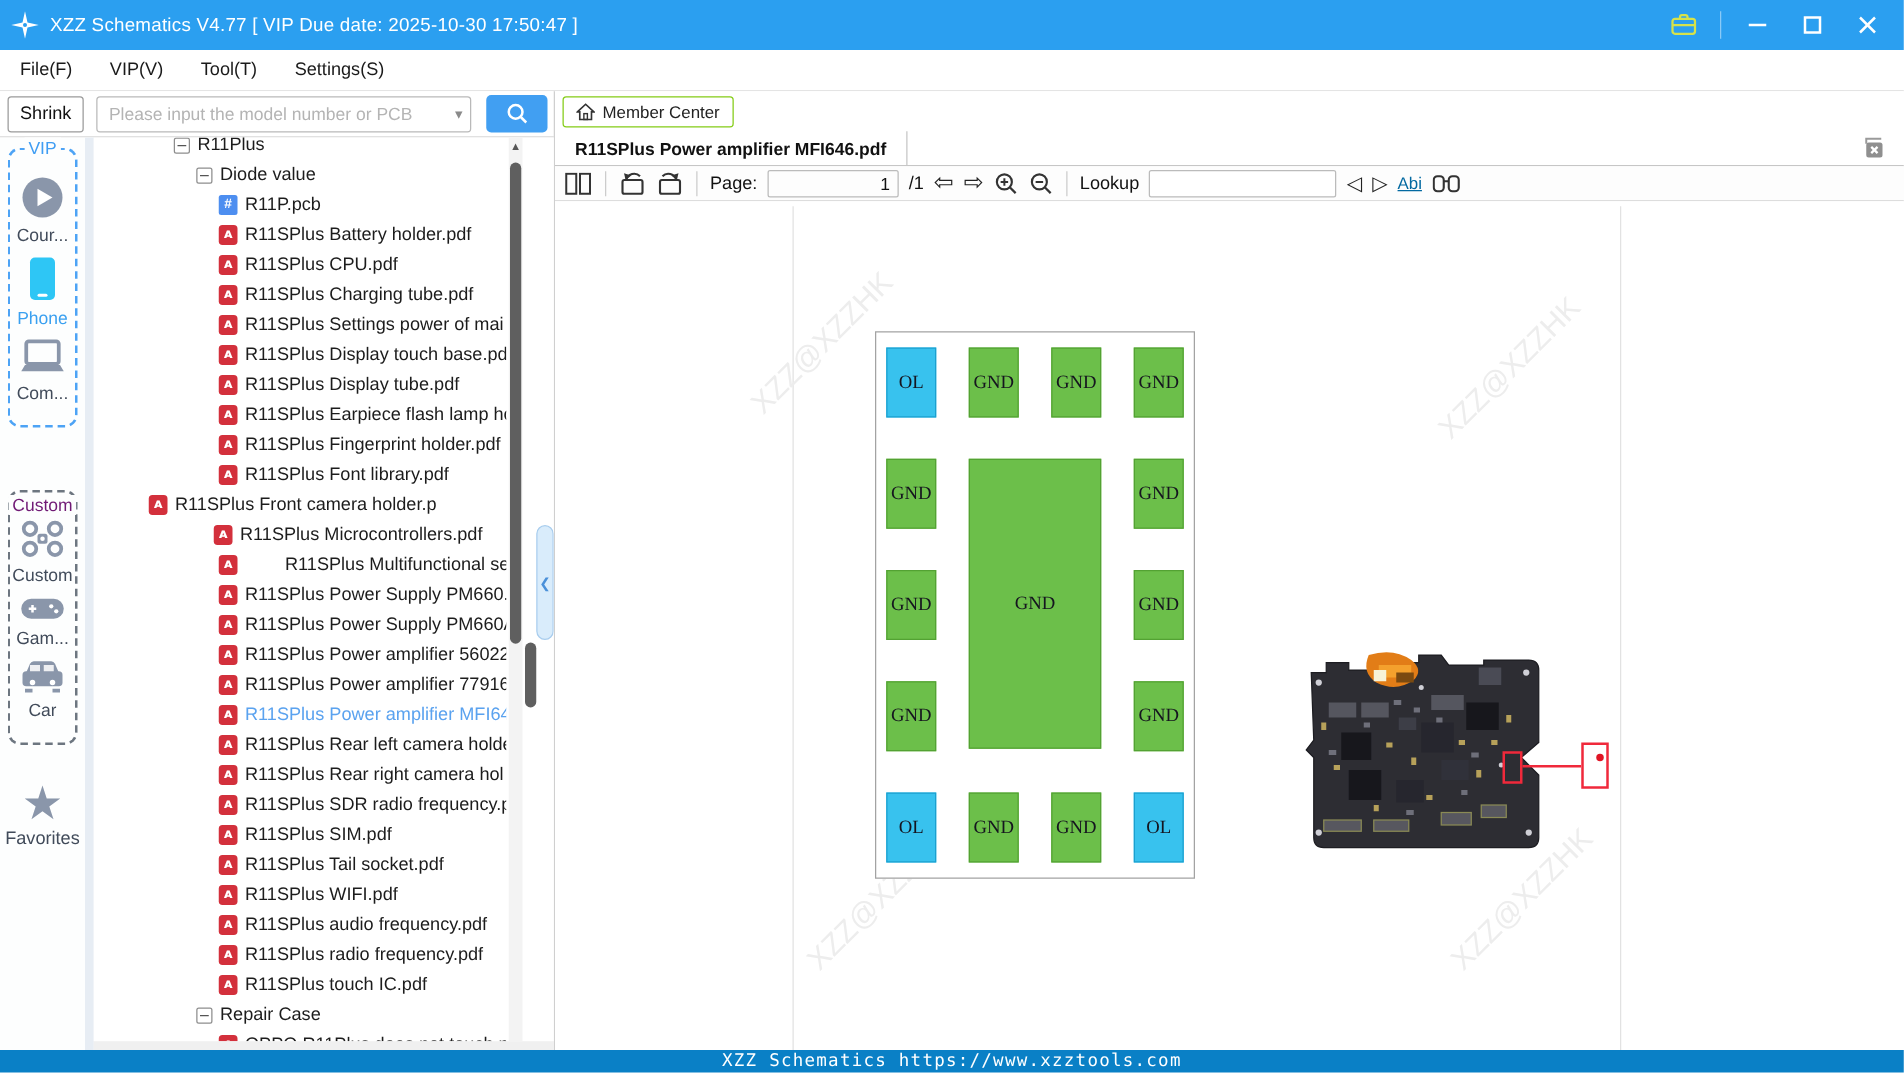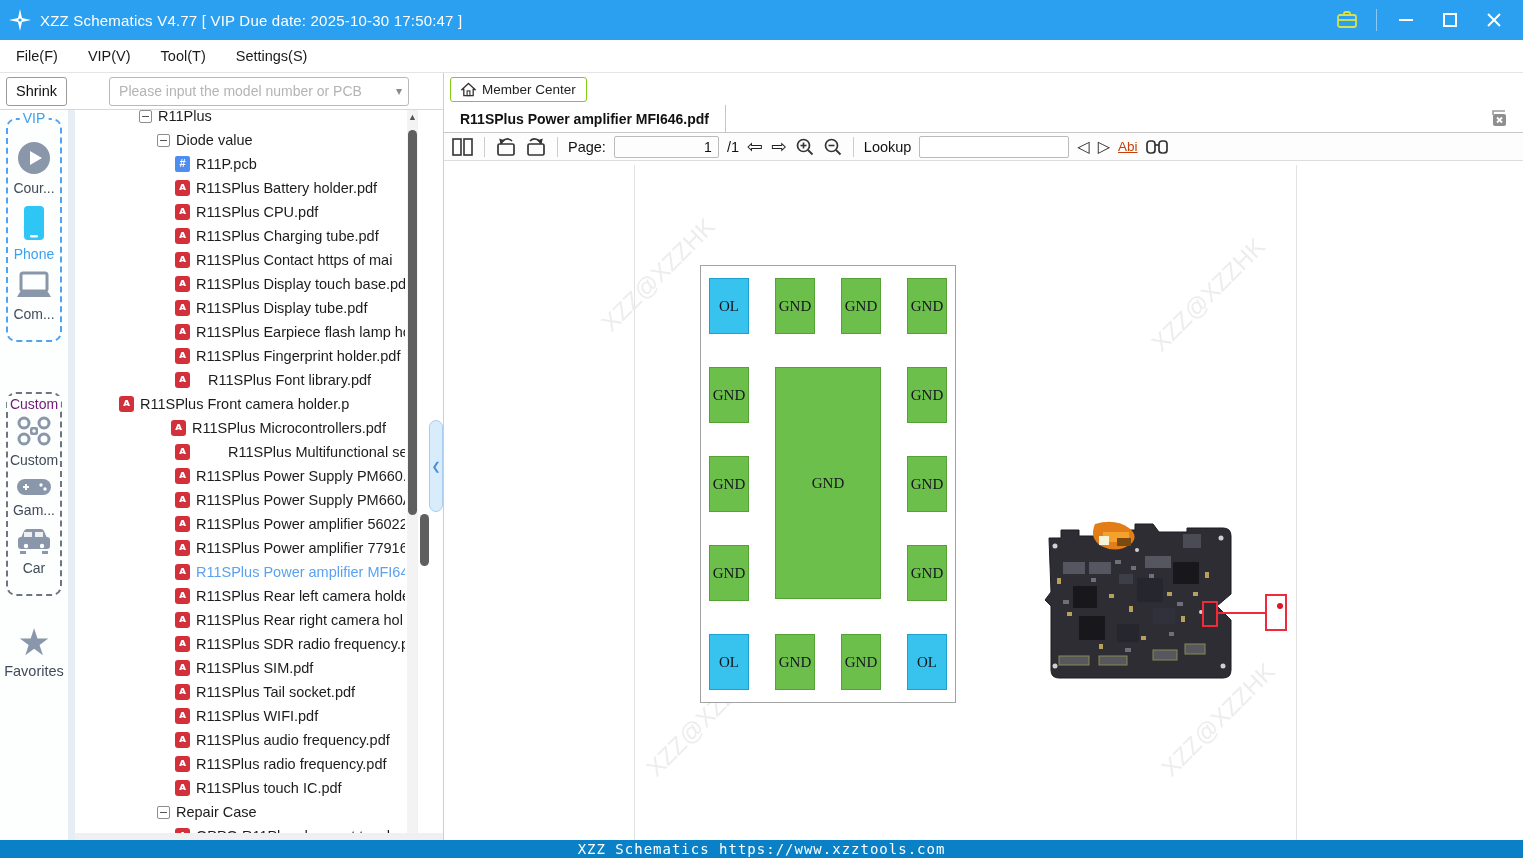--- a/index.html
+++ b/index.html
@@ -11,21 +11,21 @@
   .title-text { font-size:15px; letter-spacing:.2px; }
   .title-controls { margin-left:auto; display:flex; align-items:center; gap:14px; padding-right:14px; }
   .tc-btn { width:30px; height:26px; display:flex; align-items:center; justify-content:center; cursor:pointer; }
   .tc-sep { width:1px; height:22px; background:rgba(255,255,255,.45); }
 
   
   .menubar { position:absolute; left:0; top:40px; width:1523px; height:33px; background:#fff; border-bottom:1px solid #e4e4e4; display:flex; align-items:center; padding-left:16px; gap:30px; }
   .menu-item { font-size:14.5px; color:#1a1a1a; cursor:pointer; }
 
   
-  .searchrow { position:absolute; left:0; top:73px; width:443px; height:37px; background:#fff; border-bottom:1px solid #d8d8d8; display:flex; align-items:center; padding-left:6px;gap:32px; }
+  .searchrow { position:absolute; left:0; top:73px; width:443px; height:37px; background:#fff; border-bottom:1px solid #d8d8d8; display:flex; align-items:center; padding-left:6px; }
   .shrink-btn { height:29px; padding:0 9px; border:1px solid #9a9a9a; border-radius:3px; background:#fff; font-size:14.5px; color:#111; }
   .model-input-wrap { position:relative; margin-left:10px; }
   .model-input { width:300px; height:29px; border:1px solid #b9b9b9; border-radius:3px; font-size:14px; padding:0 26px 0 9px; color:#333; background:#fff; }
   .model-input::placeholder { color:#b4b4b4; }
   .model-chevron { position:absolute; right:7px; top:7px; color:#8a8a8a; font-size:12px; pointer-events:none; }
   .search-btn { margin-left:12px; width:49px; height:30px; background:#419ff2; border:none; border-radius:4px; display:flex; align-items:center; justify-content:center; cursor:pointer; }
 
   
   .panel-divider { position:absolute; left:443px; top:73px; width:1px; height:767px; background:#cfcfcf; }
   .member-row { position:absolute; left:444px; top:73px; width:1079px; height:33px; background:#fff; display:flex; align-items:center; padding-left:6px; }
@@ -37,21 +37,21 @@
   .closeall { margin-left:auto; margin-right:14px; margin-bottom:4px; position:relative; width:20px; height:19px; cursor:pointer; }
 
   
   .pdftoolbar { position:absolute; left:444px; top:133px; width:1079px; height:28px; background:#fdfdfd; border-bottom:1px solid #ddd; display:flex; align-items:center; gap:8px; padding-left:8px; color:#333; }
   .tb-sep { width:1px; height:20px; background:#ccc; margin:0 2px; }
   .tb-icon { display:flex; align-items:center; justify-content:center; cursor:pointer; }
   .tb-label { font-size:14.5px; color:#111; }
   .page-input { width:105px; height:22px; border:1px solid #bbb; border-radius:2px; text-align:right; font-size:14px; padding-right:6px; background:#fdfdfd; color:#111; }
   .lookup-input { width:150px; height:22px; border:1px solid #bbb; border-radius:2px; font-size:13px; padding:0 5px; background:#fff; }
   .tb-arrow { font-size:19px; color:#222; line-height:1; cursor:pointer; font-family:"DejaVu Sans",sans-serif; }
-  .abi { font-size:13.5px; color:#c2410c; text-decoration:underline; cursor:pointer; }
+  .abi { font-size:13.5px; color:#0369a1; text-decoration:underline; cursor:pointer; }
 
   
   .sidebar { position:absolute; left:0; top:110px; width:75px; height:730px; background:#fdfefe; border-right:7px solid #e7edf4; display:flex; flex-direction:column; align-items:center; }
   .side-group { position:relative; width:56px; border-radius:10px; display:flex; flex-direction:column; align-items:center; padding:12px 0 10px; }
   .side-group.vip { border:2px dashed #4da3f5; margin-top:8px; }
   .side-group.custom { border:2px dashed #6d7680; margin-top:50px; }
   .group-label { position:absolute; top:-10px; left:50%; transform:translateX(-50%); background:#fdfefe; padding:0 3px; font-size:14px; white-space:nowrap; }
   .side-group.vip .group-label { color:#3f9df3; }
   .side-group.custom .group-label { color:#701a75;margin-top:12px; }
   .side-item { display:flex; flex-direction:column; align-items:center; margin:8px 0; cursor:pointer; width:70px; }
@@ -350,39 +350,39 @@
       <div class="tree-row" style="padding-left: 100px;">
         <span class="ficon pdf"></span>
         <span class="t-label">R11SPlus CPU.pdf</span>
       </div>
       <div class="tree-row" style="padding-left: 100px;">
         <span class="ficon pdf"></span>
         <span class="t-label">R11SPlus Charging tube.pdf</span>
       </div>
       <div class="tree-row" style="padding-left: 100px;">
         <span class="ficon pdf"></span>
-        <span class="t-label">R11SPlus Contact https of mai</span>
+        <span class="t-label">R11SPlus Settings power of mai</span>
       </div>
       <div class="tree-row" style="padding-left: 100px;">
         <span class="ficon pdf"></span>
         <span class="t-label">R11SPlus Display touch base.pd</span>
       </div>
       <div class="tree-row" style="padding-left: 100px;">
         <span class="ficon pdf"></span>
         <span class="t-label">R11SPlus Display tube.pdf</span>
       </div>
       <div class="tree-row" style="padding-left: 100px;">
         <span class="ficon pdf"></span>
         <span class="t-label">R11SPlus Earpiece flash lamp ho</span>
       </div>
       <div class="tree-row" style="padding-left: 100px;">
         <span class="ficon pdf"></span>
         <span class="t-label">R11SPlus Fingerprint holder.pdf</span>
       </div>
-      <div class="tree-row" style="padding-left: 100px; gap: 12px;">
+      <div class="tree-row" style="padding-left: 100px;">
         <span class="ficon pdf"></span>
         <span class="t-label">R11SPlus Font library.pdf</span>
       </div>
       <div class="tree-row" style="padding-left: 44px;">
         <span class="ficon pdf"></span>
         <span class="t-label">R11SPlus Front camera holder.p</span>
       </div>
       <div class="tree-row" style="padding-left: 96px;">
         <span class="ficon pdf"></span>
         <span class="t-label">R11SPlus Microcontrollers.pdf</span>

